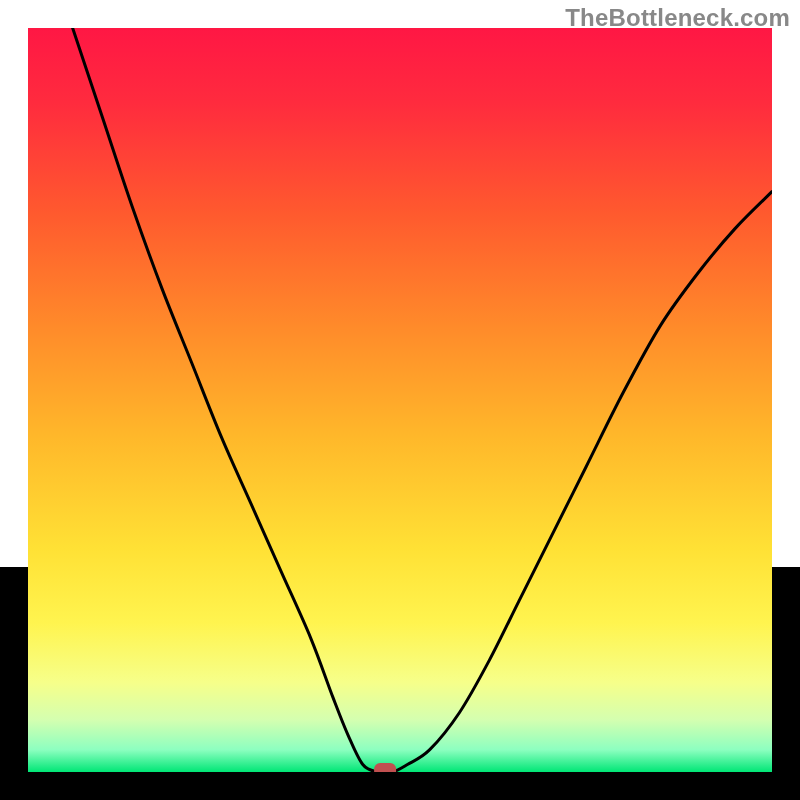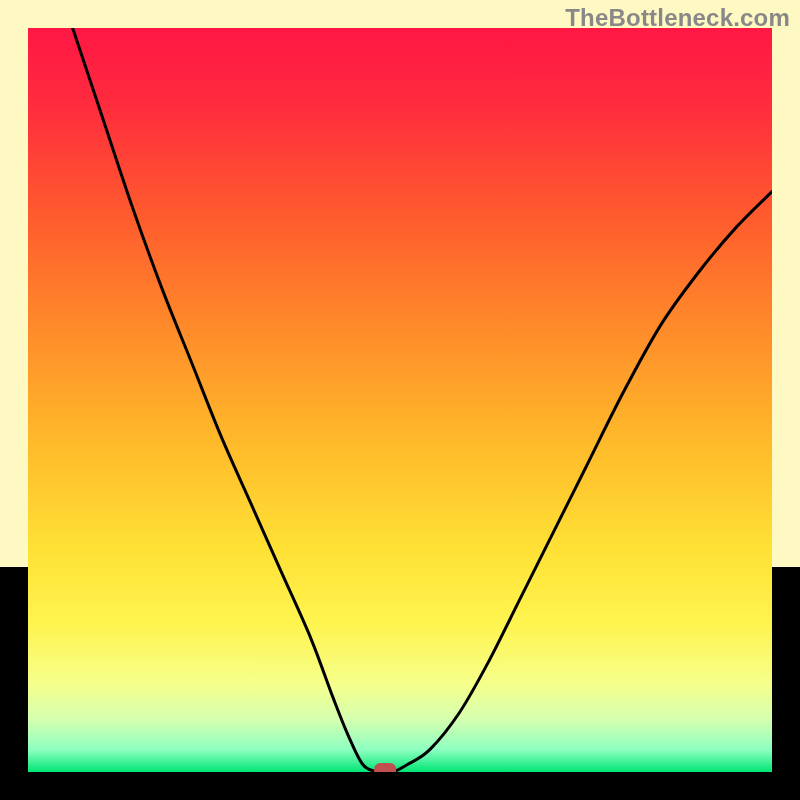--- a/index.html
+++ b/index.html
@@ -1,20 +1,20 @@
 <!DOCTYPE html>
 <html><head>
 <meta charset="utf-8">
 <style>
   * { margin: 0; padding: 0; box-sizing: border-box; }
   html, body { width: 800px; height: 800px; overflow: hidden; background: #000; }
   .frame {
     width: 800px;
     height: 567px;
-    background: #fef9c3;
+    background: #ffffff;
     position: relative;
   }
   .plot-area {
     position: absolute;
     left: 28px;
     top: 28px;
     width: 744px;
     height: 744px;
   }
   .gradient {

